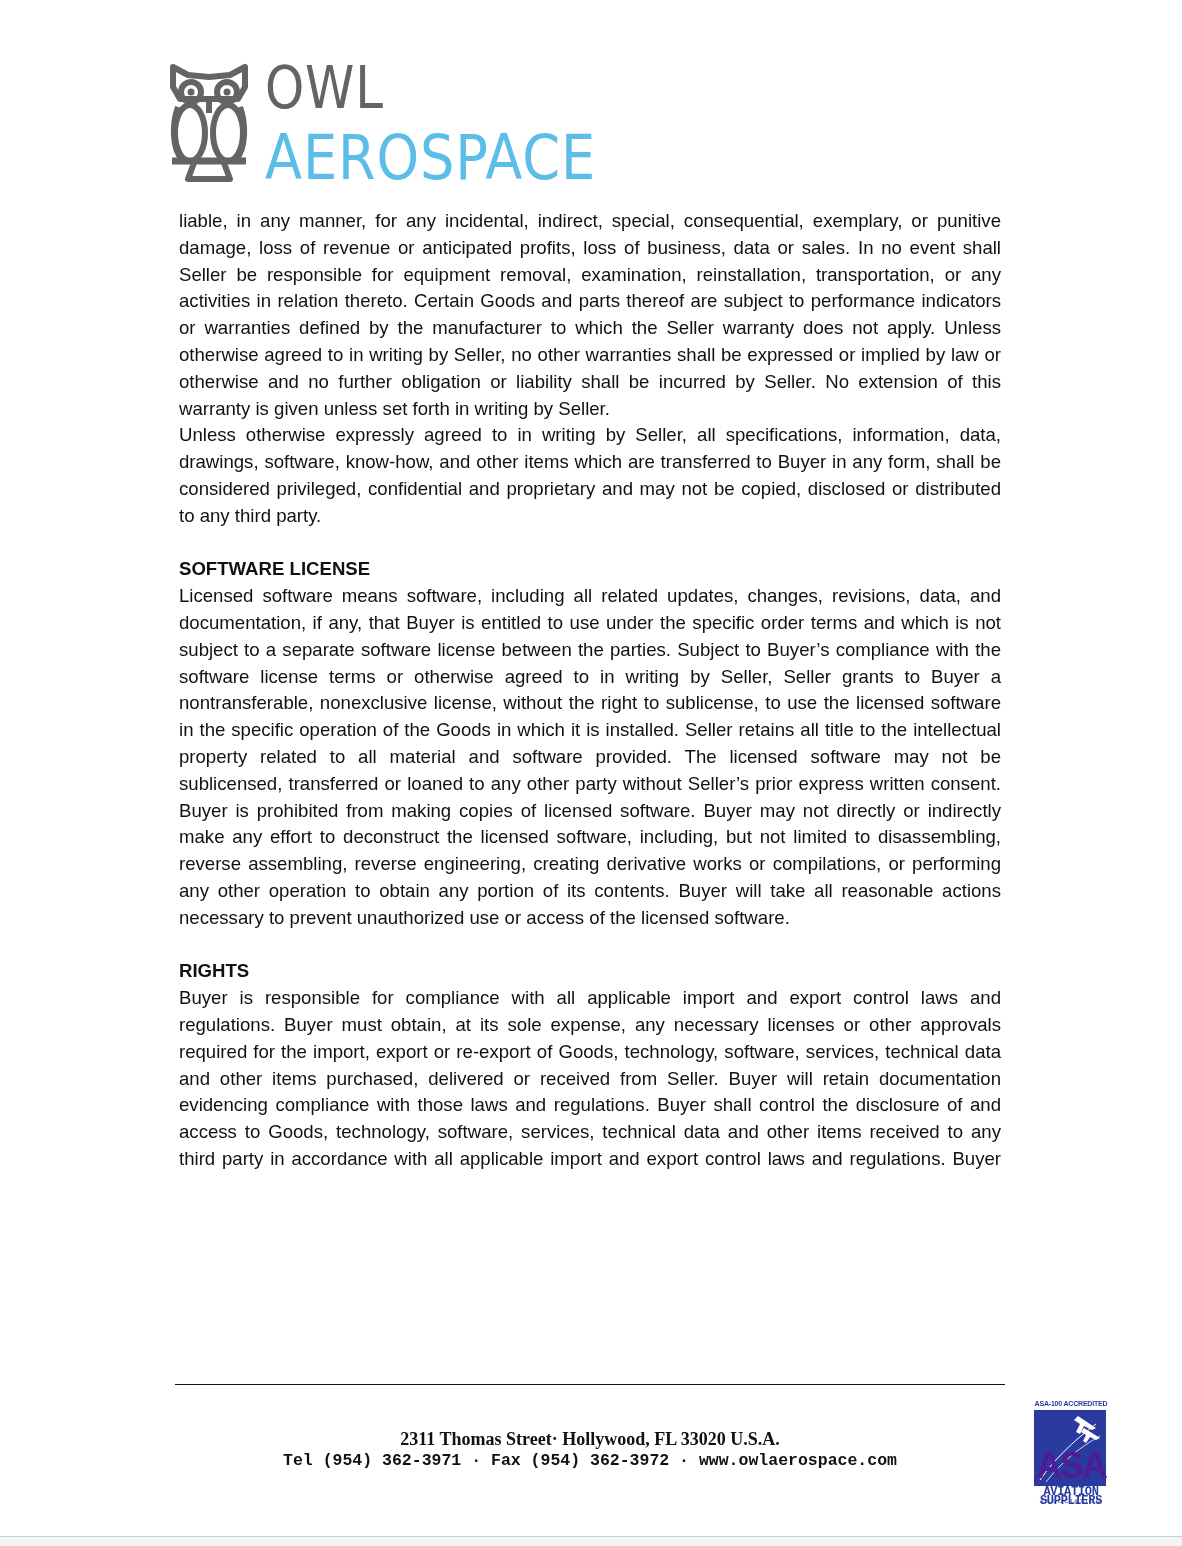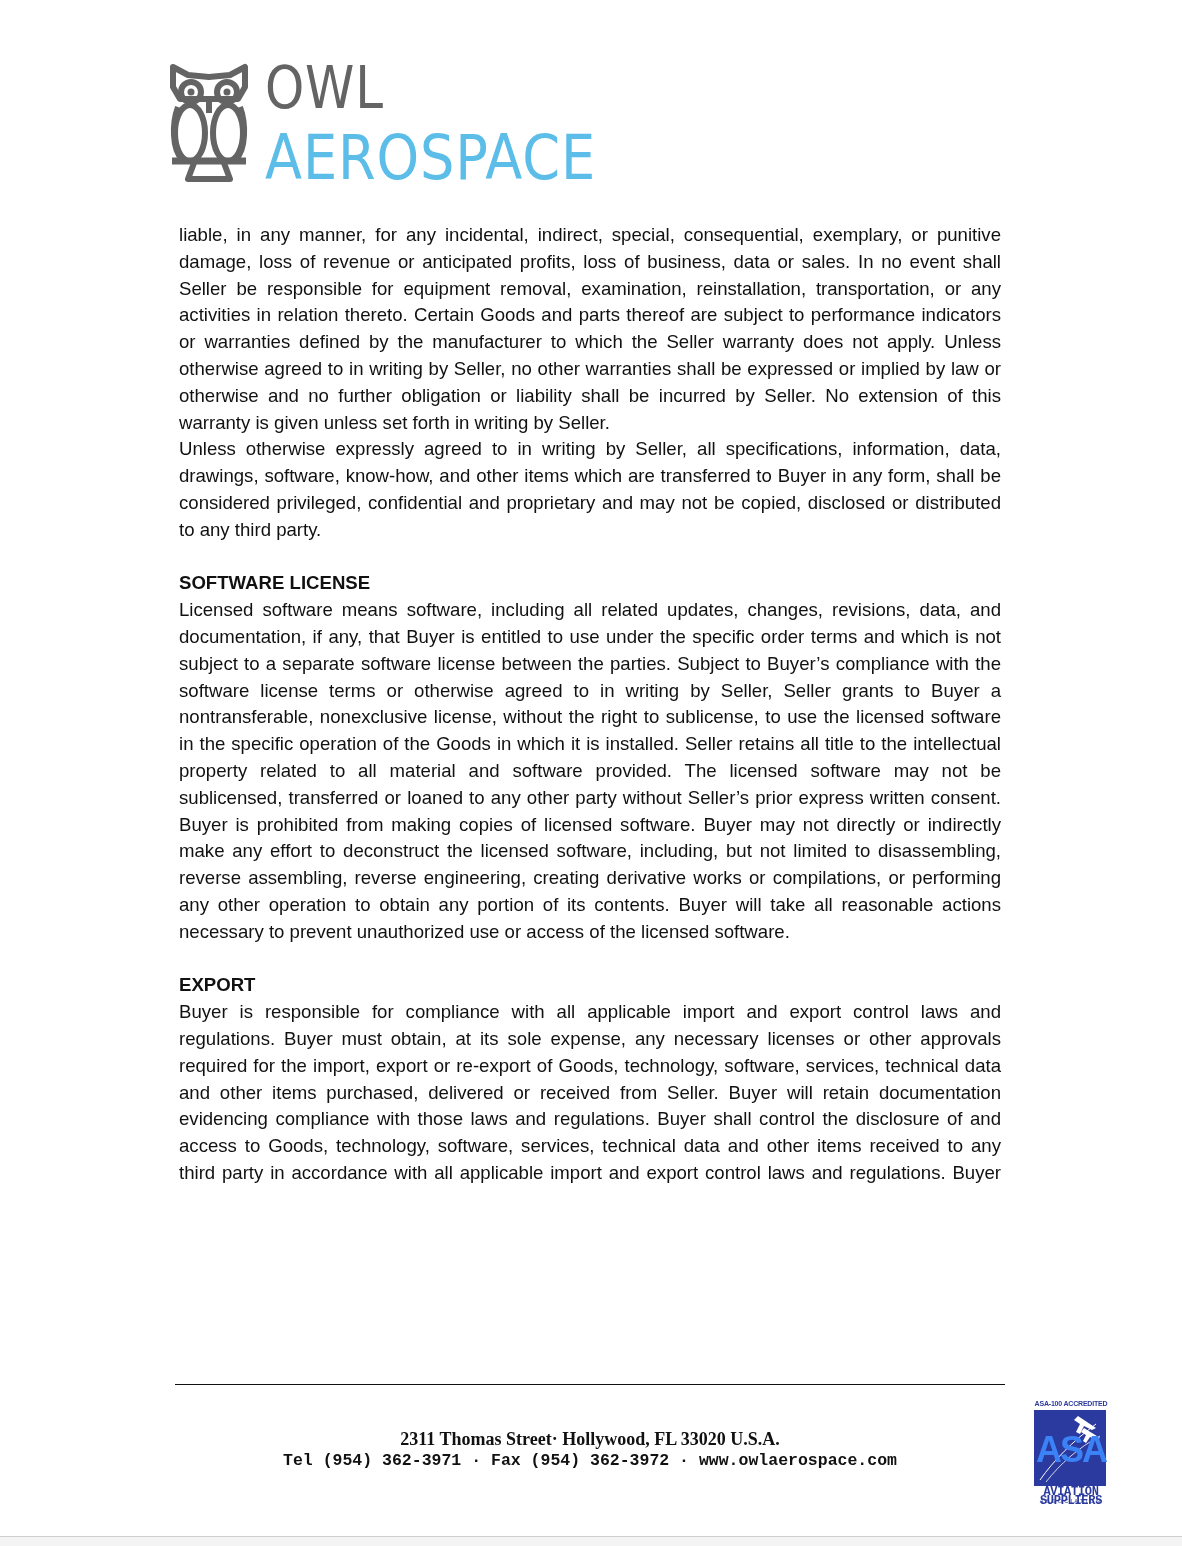--- a/index.html
+++ b/index.html
@@ -6,33 +6,33 @@
   body {
     width: 1182px; height: 1546px; background: #ffffff; position: relative; overflow: hidden;
     font-family: "Liberation Sans", sans-serif; color: #111;
   }
   .logo { position: absolute; left: 168px; top: 63px; width: 420px; height: 125px; }
   .logo-owl { position: absolute; left: 0; top: 0; width: 82px; height: 120px; }
   .logo-owl svg { width: 82px; height: 120px; display: block; }
   .logo-owl-word { position: absolute; left: 97px; top: -4px; font-size: 58px; color: #646464; letter-spacing: 1px; font-weight: 300; line-height: 1; transform: scaleX(0.86); transform-origin: left top; font-family: "DejaVu Sans", sans-serif; font-weight: normal; }
   .logo-aero-word { position: absolute; left: 97px; top: 63px; font-size: 63px; color: #5bbde8; letter-spacing: 1px; line-height: 1; transform: scaleX(0.86); transform-origin: left top; font-family: "DejaVu Sans", sans-serif; }
 
-  .content { position: absolute; left: 179px; top: 222px; width: 822px; font-size: 18.6px; line-height: 26.8px; color: #111; }
+  .content { position: absolute; left: 179px; top: 208px; width: 822px; font-size: 18.6px; line-height: 26.8px; color: #111; }
   .para { margin: 0; text-align: justify; }
   .section-heading { margin: 26.8px 0 0 0; font-weight: bold; font-size: 18.6px; line-height: 26.8px; }
 
   .footer-rule { position: absolute; left: 175px; top: 1384px; width: 830px; height: 0; border-top: 1.5px solid #111; }
   .footer-address { position: absolute; left: 175px; top: 1429px; width: 830px; text-align: center; font-family: "Liberation Serif", serif; font-weight: bold; font-size: 18px; line-height: 21px; color: #111; }
   .footer-contact { position: absolute; left: 175px; top: 1450px; width: 830px; text-align: center; font-family: Liberation Mono, monospace; font-weight: bold; font-size: 16.5px; line-height: 21px; color: #111; }
 
   .asa-badge { position: absolute; left: 1030px; top: 1400px; width: 82px; height: 110px; }
   .asa-top { position: absolute; left: 0; top: 0; width: 82px; text-align: center; font-size: 7px; font-weight: bold; color: #2b3a9e; letter-spacing: -0.2px; }
   .asa-box { position: absolute; left: 4px; top: 10px; width: 72px; height: 76px; background: #2b3a9e; overflow: hidden; }
   .asa-box svg { display: block; }
-  .asa-letters { position: absolute; left: 0; top: 32px; width: 82px; text-align: center; font-size: 36px; font-weight: bold; color: #3b82f6; letter-spacing: -2px; line-height: 36px; font-family: "Liberation Sans", sans-serif; }
+  .asa-letters { position: absolute; left: 0; top: 48px; width: 82px; text-align: center; font-size: 36px; font-weight: bold; color: #4c1d95; letter-spacing: -2px; line-height: 36px; font-family: "Liberation Sans", sans-serif; }
   .asa-name { position: absolute; left: 0; top: 88px; width: 82px; text-align: center; font-size: 12px; font-weight: bold; color: #2b3a9e; letter-spacing: -0.3px; line-height: 9px; font-family: Liberation Mono, monospace; }
   .asa-assoc { position: absolute; left: 0; top: 98px; width: 82px; text-align: center; font-size: 5.5px; color: #2b3a9e; letter-spacing: 2.3px; line-height: 7px; }
 
   .bottom-bar { position: absolute; left: 0; top: 1536px; width: 1182px; height: 10px; background: #f4f4f4; border-top: 1px solid #cfcfcf; }
 </style>
 </head>
 <body>
 
 <div class="logo">
   <div class="logo-owl">
@@ -61,21 +61,21 @@
   <div>
     <p class="para">Unless otherwise expressly agreed to in writing by Seller, all specifications, information, data, drawings, software, know-how, and other items which are transferred to Buyer in any form, shall be considered privileged, confidential and proprietary and may not be copied, disclosed or distributed to any third party.</p>
   </div>
 
   <div>
     <h2 class="section-heading">SOFTWARE LICENSE</h2>
     <p class="para">Licensed software means software, including all related updates, changes, revisions, data, and documentation, if any, that Buyer is entitled to use under the specific order terms and which is not subject to a separate software license between the parties.  Subject to Buyer’s compliance with the software license terms or otherwise agreed to in writing by Seller, Seller grants to Buyer a nontransferable, nonexclusive license, without the right to sublicense, to use the licensed software in the specific operation of the Goods in which it is installed. Seller retains all title to the intellectual property related to all material and software provided. The licensed software may not be sublicensed, transferred or loaned to any other party without Seller’s prior express written consent. Buyer is prohibited from making copies of licensed software. Buyer may not directly or indirectly make any effort to deconstruct the licensed software, including, but not limited to disassembling, reverse assembling, reverse engineering, creating derivative works or compilations, or performing any other operation to obtain any portion of its contents. Buyer will take all reasonable actions necessary to prevent unauthorized use or access of the licensed software.</p>
   </div>
 
   <div>
-    <h2 class="section-heading">EXPORT</h2>
+    <h2 class="section-heading">RIGHTS</h2>
     <p class="para" style="text-align-last: justify;">Buyer is responsible for compliance with all applicable import and export control laws and regulations. Buyer must obtain, at its sole expense, any necessary licenses or other approvals required for the import, export or re-export of Goods, technology, software, services, technical data and other items purchased, delivered or received from Seller. Buyer will retain documentation evidencing compliance with those laws and regulations. Buyer shall control the disclosure of and access to Goods, technology, software, services, technical data and other items received to any third party in accordance with all applicable import and export control laws and regulations. Buyer</p>
   </div>
 </div>
 
 <div class="footer-rule"></div>
 <div class="footer-address">2311 Thomas Street· Hollywood, FL 33020   U.S.A.</div>
 <div class="footer-contact">Tel (954) 362-3971  ·  Fax (954) 362-3972  ·  www.owlaerospace.com</div>
 
 <div class="asa-badge">
   <div class="asa-top">ASA-100 ACCREDITED</div>

